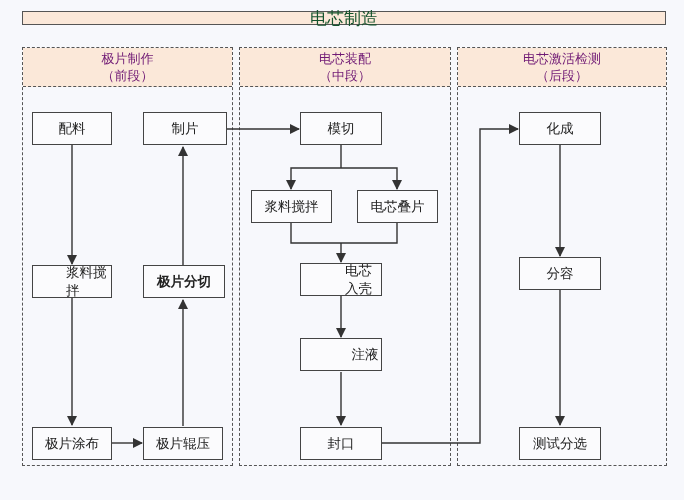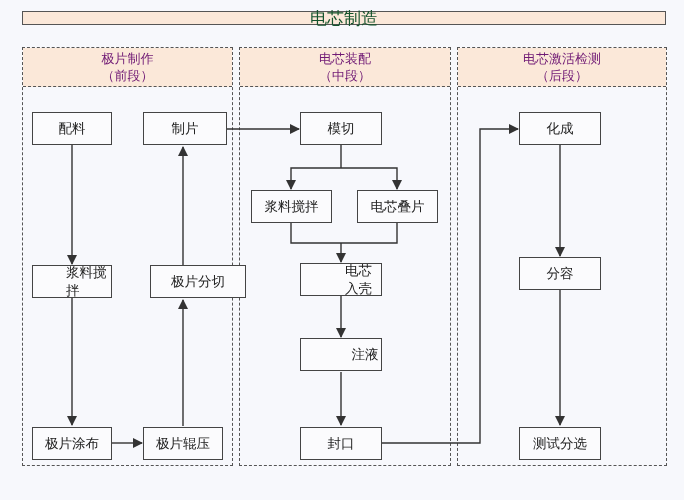--- a/index.html
+++ b/index.html
@@ -95,21 +95,21 @@
 
     <line x1="560" y1="145" x2="560" y2="256" marker-end="url(#arr)"></line>
 
     <line x1="560" y1="290" x2="560" y2="425" marker-end="url(#arr)"></line>
   </g>
 </svg>
 
 <div class="box" style="left:32px; top:112px; width:80px;">配料</div>
 <div class="box" style="left:143px; top:112px; width:84px;">制片</div>
 <div class="box" style="left:32px; top:265px; width:80px;padding-left:33px;">浆料搅拌</div>
-<div class="box" style="left:150px; top:265px; width:96px;">极片分切</div>
+<div class="box" style="left:143px; top:265px; width:82px;font-weight:bold;">极片分切</div>
 <div class="box" style="left:32px; top:427px; width:80px;">极片涂布</div>
 <div class="box" style="left:143px; top:427px; width:80px;">极片辊压</div>
 
 <div class="box" style="left:300px; top:112px; width:82px;">模切</div>
 <div class="box" style="left:251px; top:190px; width:81px;">浆料搅拌</div>
 <div class="box" style="left:357px; top:190px; width:81px;">电芯叠片</div>
 <div class="box" style="left:300px; top:263px; width:82px;padding-left:44px;">电芯入壳</div>
 <div class="box" style="left:300px; top:338px; width:82px;padding-left:48px;">注液</div>
 <div class="box" style="left:300px; top:427px; width:82px;">封口</div>
 

